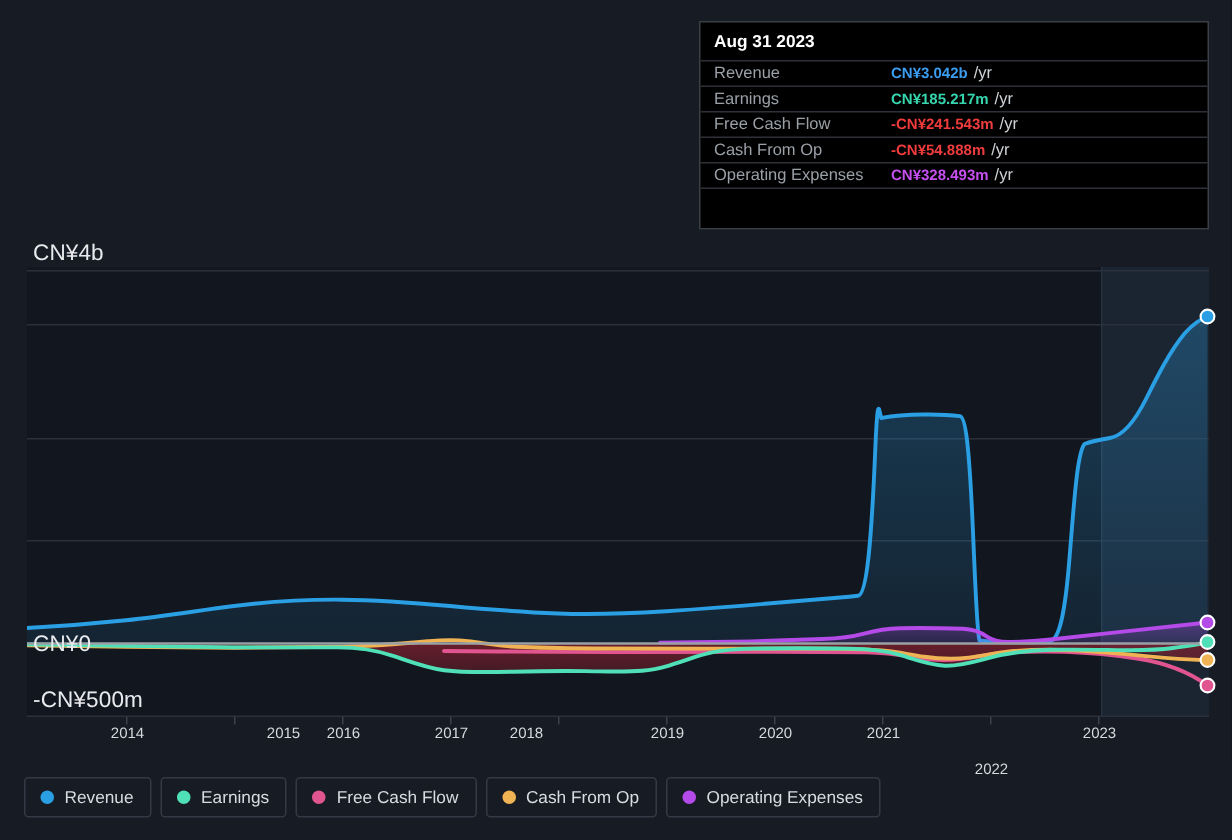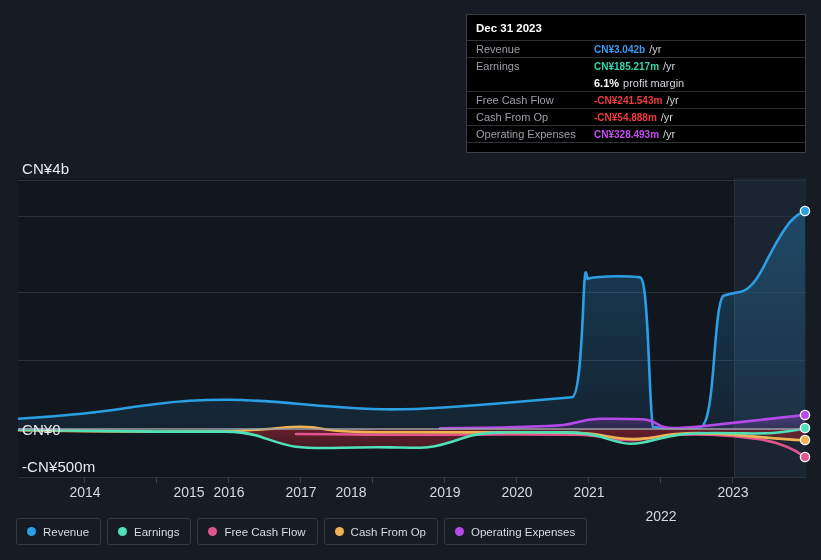--- a/index.html
+++ b/index.html
@@ -24,21 +24,21 @@
     letter-spacing:.1px;
     white-space:nowrap;
     pointer-events:none;
   }
 
   
   .xlabel{
     position:absolute;
     top:484px;
     color:#d7dadd;
-    font-size:14px;
+    font-size:10px;
     transform:translateX(-50%);
     white-space:nowrap;
   }
 
   
   #tooltip{
     position:absolute;
     left:466px;top:14px;
     width:340px;height:139px;
     background:#000000;
@@ -331,39 +331,34 @@
   <div class="xlabel" style="left:229px;">2016</div>
   <div class="xlabel" style="left:301px;">2017</div>
   <div class="xlabel" style="left:351px;">2018</div>
   <div class="xlabel" style="left:445px;">2019</div>
   <div class="xlabel" style="left:517px;">2020</div>
   <div class="xlabel" style="left:589px;">2021</div>
   <div class="xlabel" style="left:661px;margin-top:24px;">2022</div>
   <div class="xlabel" style="left:733px;">2023</div>
 
   <div id="tooltip">
-    <div class="tt-date">Dec 31 2023</div>
+    <div class="tt-date">Aug 31 2023</div>
 
     <div class="tt-row">
       <span class="tt-label">Revenue</span>
       <span class="tt-val" style="color:#3b9cf0">CN¥3.042b</span>
       <span class="tt-unit">/yr</span>
     </div>
 
     <div class="tt-row">
       <span class="tt-label">Earnings</span>
       <span class="tt-val" style="color:#35d6ae">CN¥185.217m</span>
       <span class="tt-unit">/yr</span>
     </div>
 
-    <div class="tt-row noline">
-      <span class="tt-label"></span>
-      <span class="tt-margin-val">6.1%</span>
-      <span class="tt-unit">profit margin</span>
-    </div>
 
     <div class="tt-row">
       <span class="tt-label">Free Cash Flow</span>
       <span class="tt-val" style="color:#f03c3c">-CN¥241.543m</span>
       <span class="tt-unit">/yr</span>
     </div>
 
     <div class="tt-row">
       <span class="tt-label">Cash From Op</span>
       <span class="tt-val" style="color:#f03c3c">-CN¥54.888m</span>

